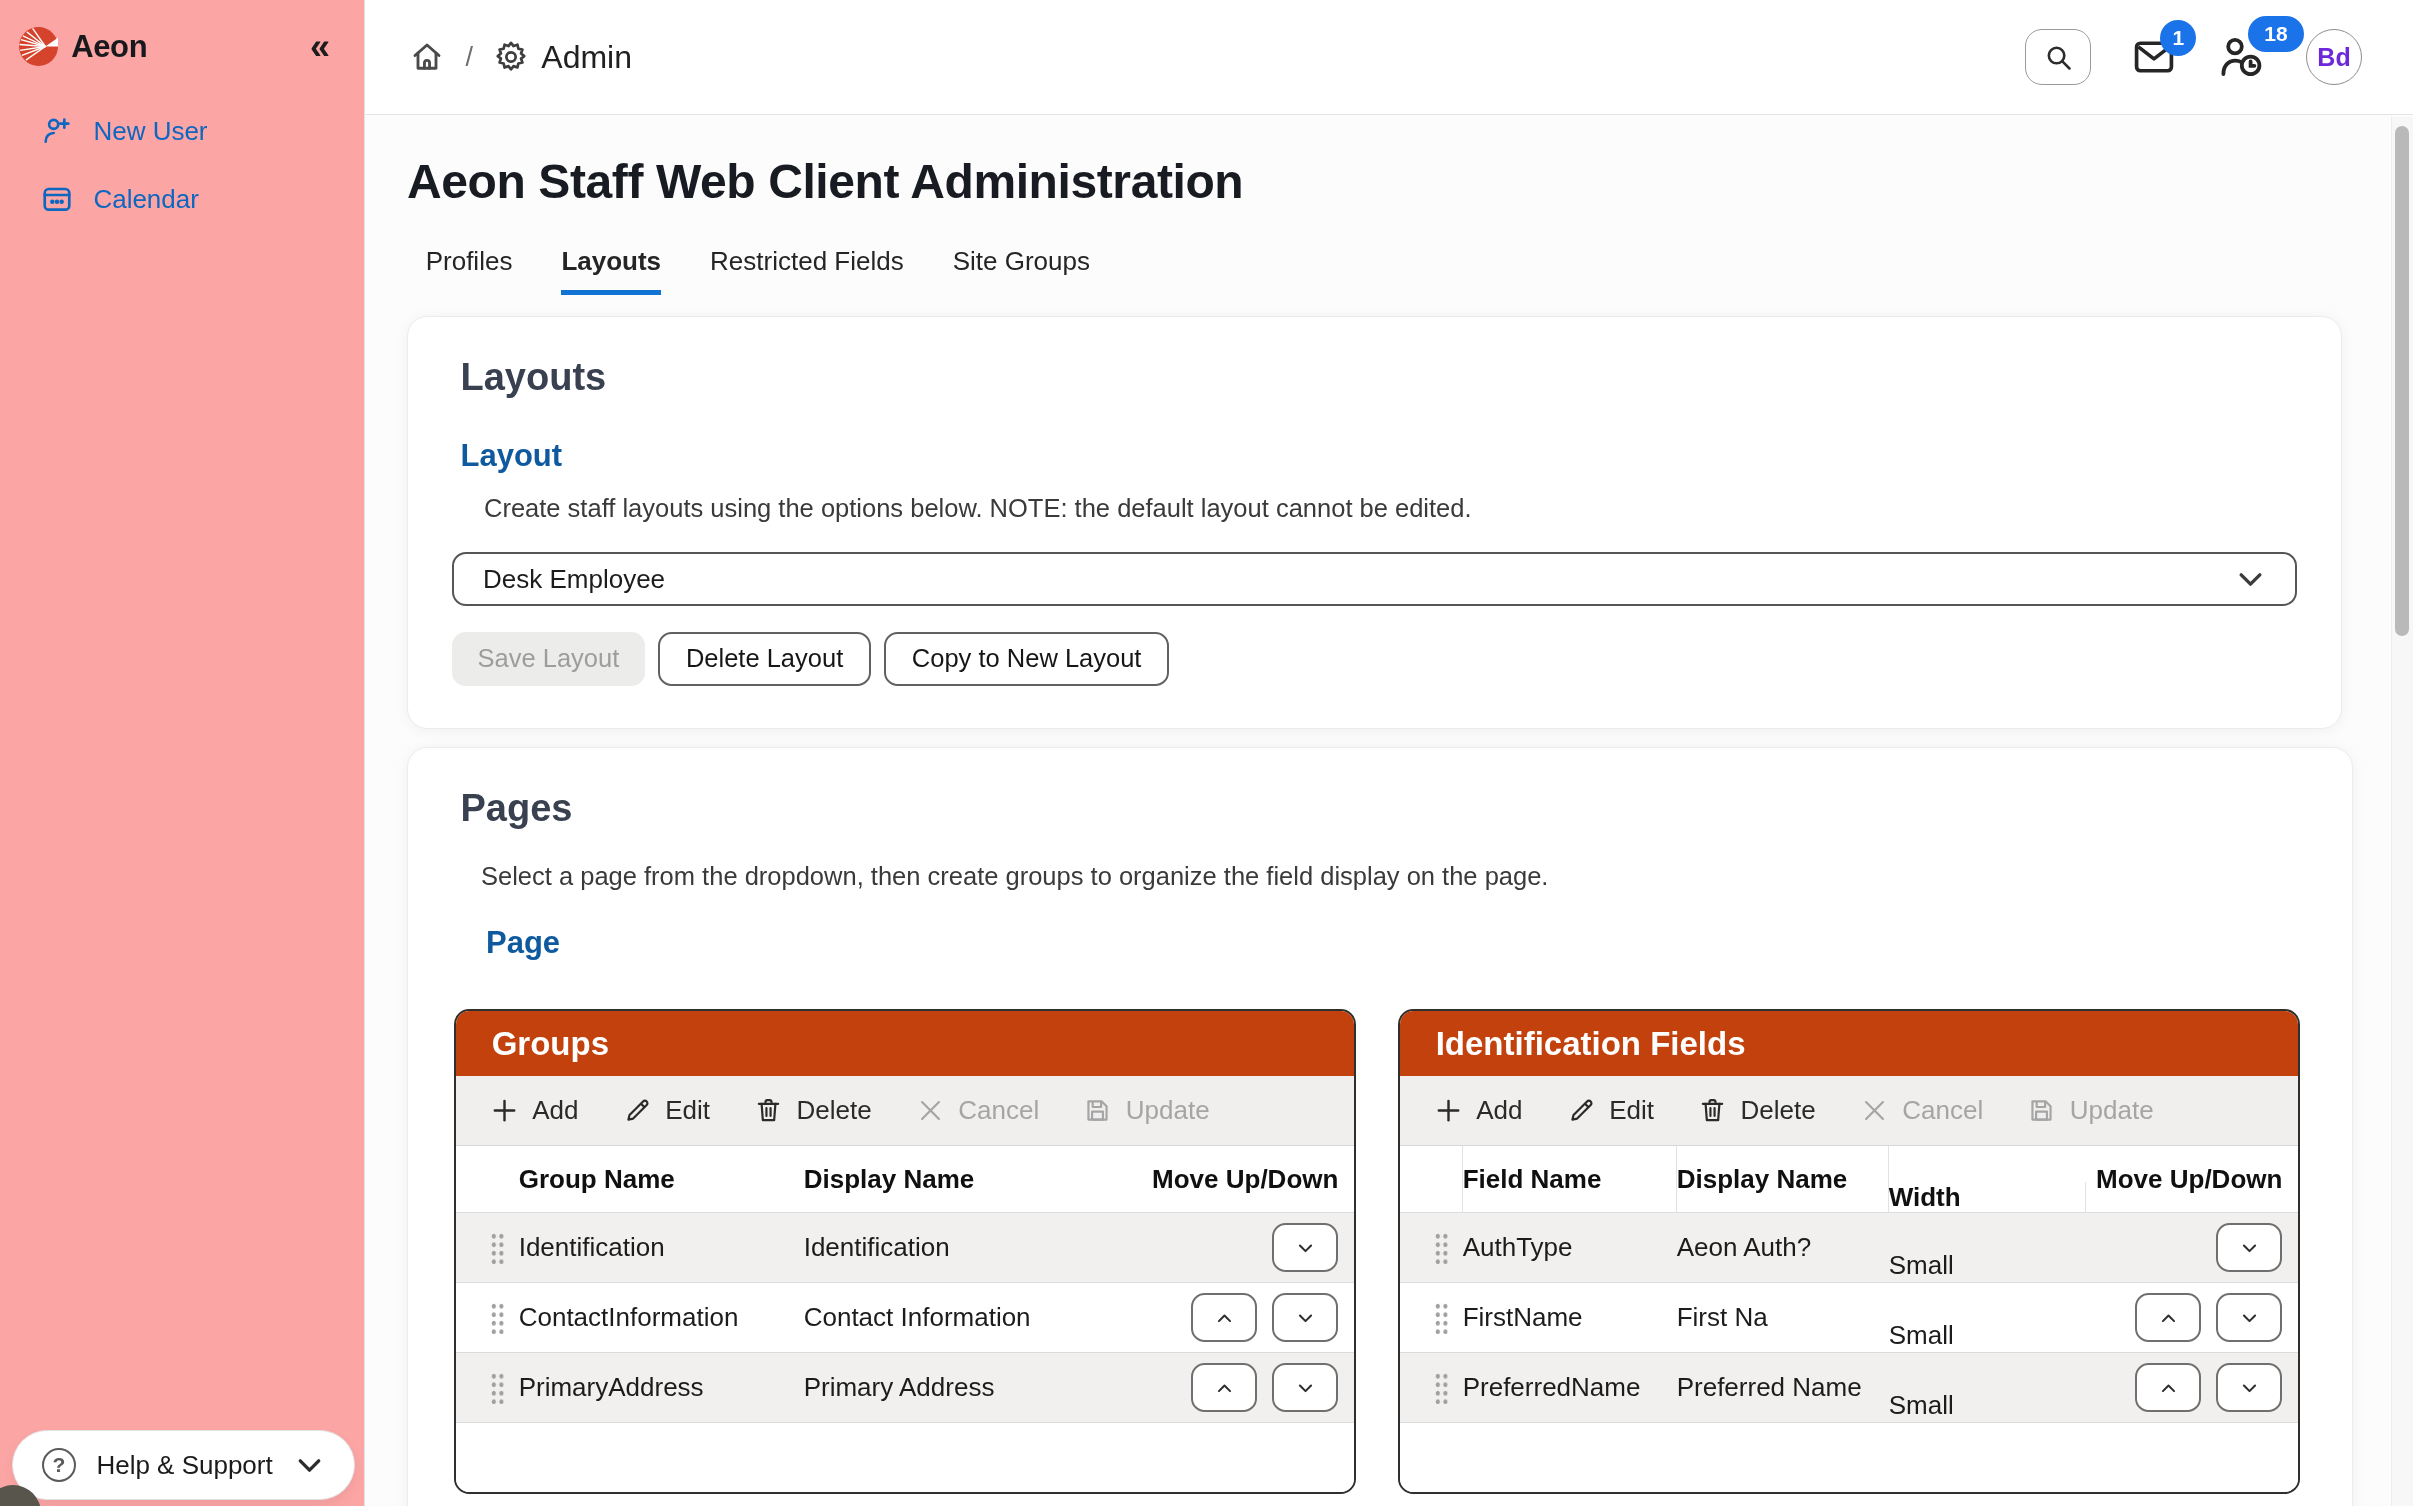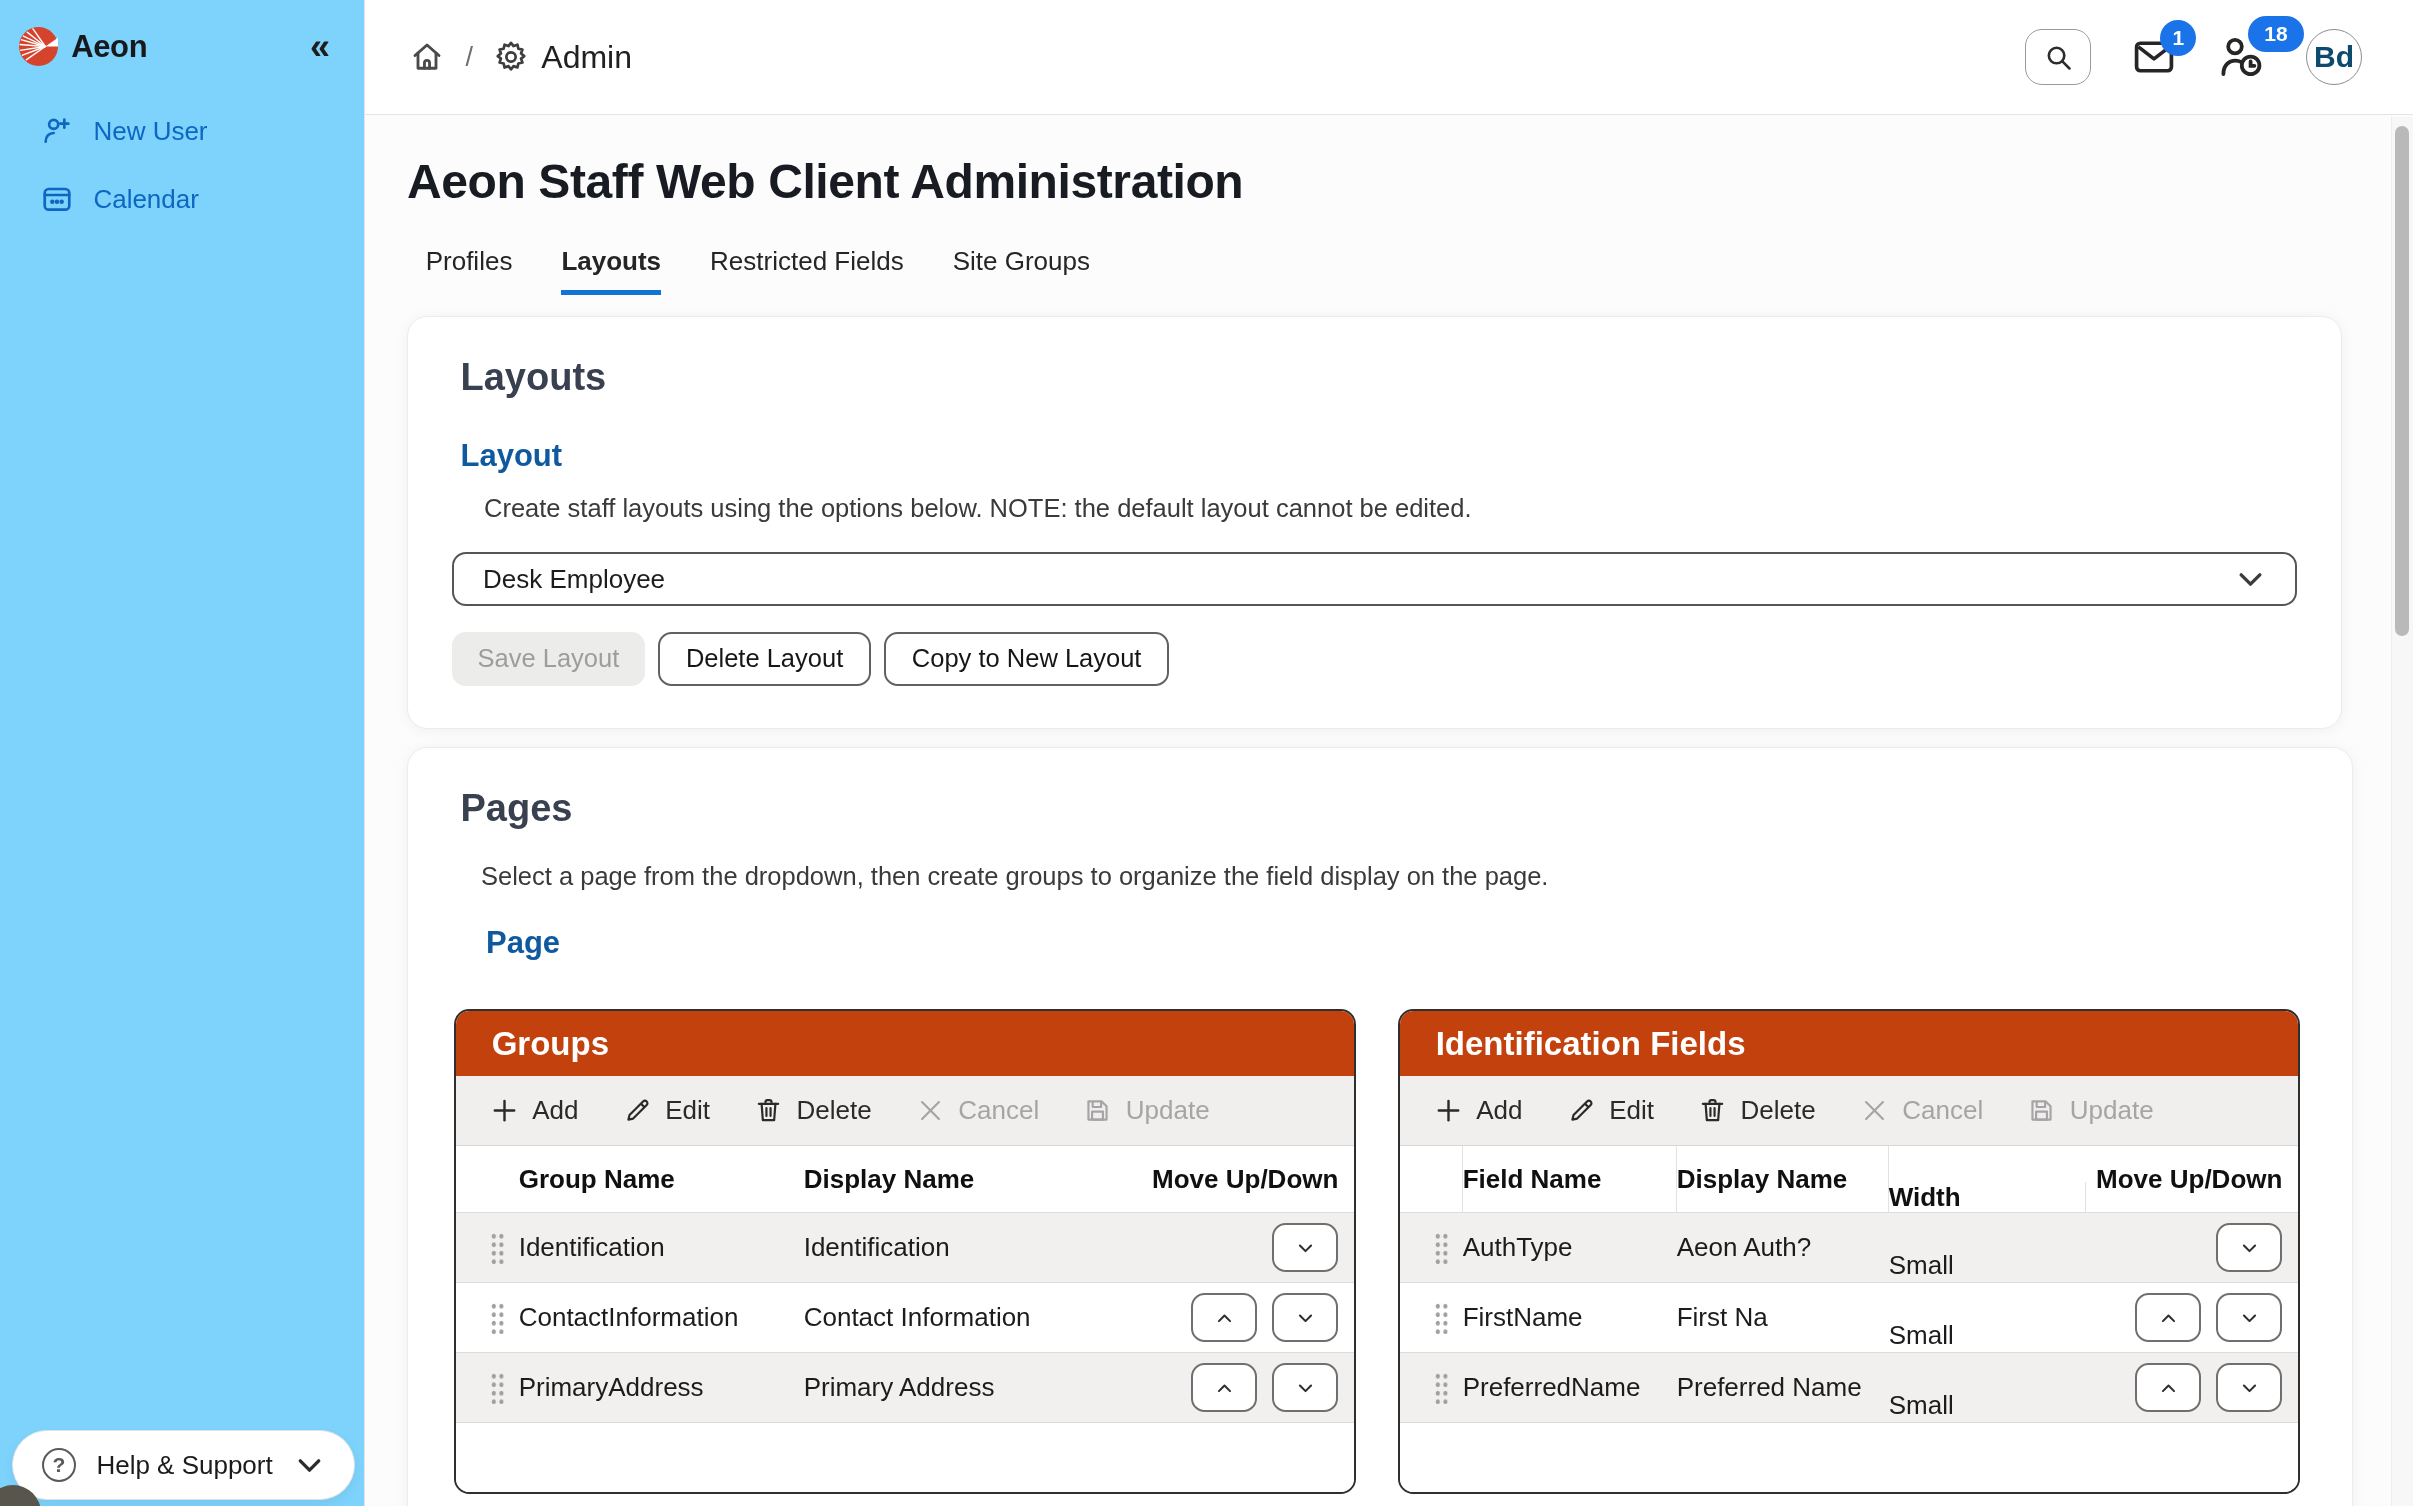--- a/index.html
+++ b/index.html
@@ -5,21 +5,21 @@
   * { box-sizing: border-box; }
   html,body { margin:0; padding:0; }
   body {
     width:2413px; height:1507px; overflow:hidden;
     font-family:"Liberation Sans", sans-serif;
     background:#ffffff; color:#1c1c1c;
   }
   .app { display:flex; width:2413px; height:1507px; }
 
   
-  .sidebar { width:365px; min-width:365px; height:100%; background:#7dd3fc;
+  .sidebar { width:365px; min-width:365px; height:100%; background:#fca5a5;
              border-right:1.7px solid #e5e5e5; position:relative; overflow:hidden; }
   .side-head { display:flex; align-items:center; justify-content:space-between; padding:27px 34px 0 18.7px; }
   .brand { display:flex; align-items:center; gap:13.6px; }
   .logo-svg { width:39px; height:39px; display:block; }
   .brand-name { font-size:31px; font-weight:700; color:#17191c; letter-spacing:-0.4px; }
   .collapse { font-size:36px; color:#1d1d1d; line-height:1; font-weight:600; cursor:pointer; }
   .nav { margin-top:49px; display:flex; flex-direction:column; gap:36px; padding-left:41px; }
   .nav-item { display:flex; align-items:center; gap:20.4px; color:#0d66c0; font-size:26px; font-weight:500; cursor:pointer; }
   .nav-item svg { width:32px; height:32px; flex:none; }
   .help-btn { position:absolute; left:12px; bottom:6.8px; width:343px; height:70px;
@@ -44,21 +44,21 @@
   .search-btn { width:66px; height:56px; border:1.7px solid #9a9a9a; border-radius:17px; background:#fff;
                 display:flex; align-items:center; justify-content:center; cursor:pointer; }
   .search-btn svg { width:31px; height:31px; color:#2c2c2c; }
   .icon-wrap { position:relative; cursor:pointer; }
   .icon-wrap svg { display:block; color:#262626; }
   .badge { position:absolute; background:#1a73e8; color:#fff; font-weight:700; border-radius:848px;
            display:flex; align-items:center; justify-content:center; }
   .badge-1 { width:36px; height:36px; font-size:21px; top:-15.3px; right:-20.4px; }
   .badge-18 { min-width:56px; height:36px; font-size:21px; top:-17px; right:-39px; padding:0 8.5px; }
   .avatar { width:56px; height:56px; border:1.7px solid #8d8d8d; border-radius:50%; background:#fff;
-            display:flex; align-items:center; justify-content:center; font-size:30px; font-weight:700; color:#0c4a6e; cursor:pointer; }
+            display:flex; align-items:center; justify-content:center; font-size:25px; font-weight:700; color:#6d28d9; cursor:pointer; }
 
   .content { padding:32px 0 0 42px; }
   .page-title { margin:6.8px 0 0 0; font-size:48px; font-weight:700; color:#181c22; letter-spacing:-0.4px; }
   .tabs { display:flex; gap:49px; margin:37px 0 0 18.7px; }
   .tab { font-size:26px; color:#252525; padding-bottom:13.6px; border-bottom:5.1px solid transparent; cursor:pointer; }
   .tab.active { font-weight:700; border-bottom-color:#1173d4; }
 
   .card { background:#fff; border:0.8px solid #ececec; border-radius:20.4px;
           box-shadow:0 1.7px 13.6px rgba(0,0,0,.05); }
   .card-layouts { width:1935px; margin-top:20.4px; padding:39px 44px 42px; }

